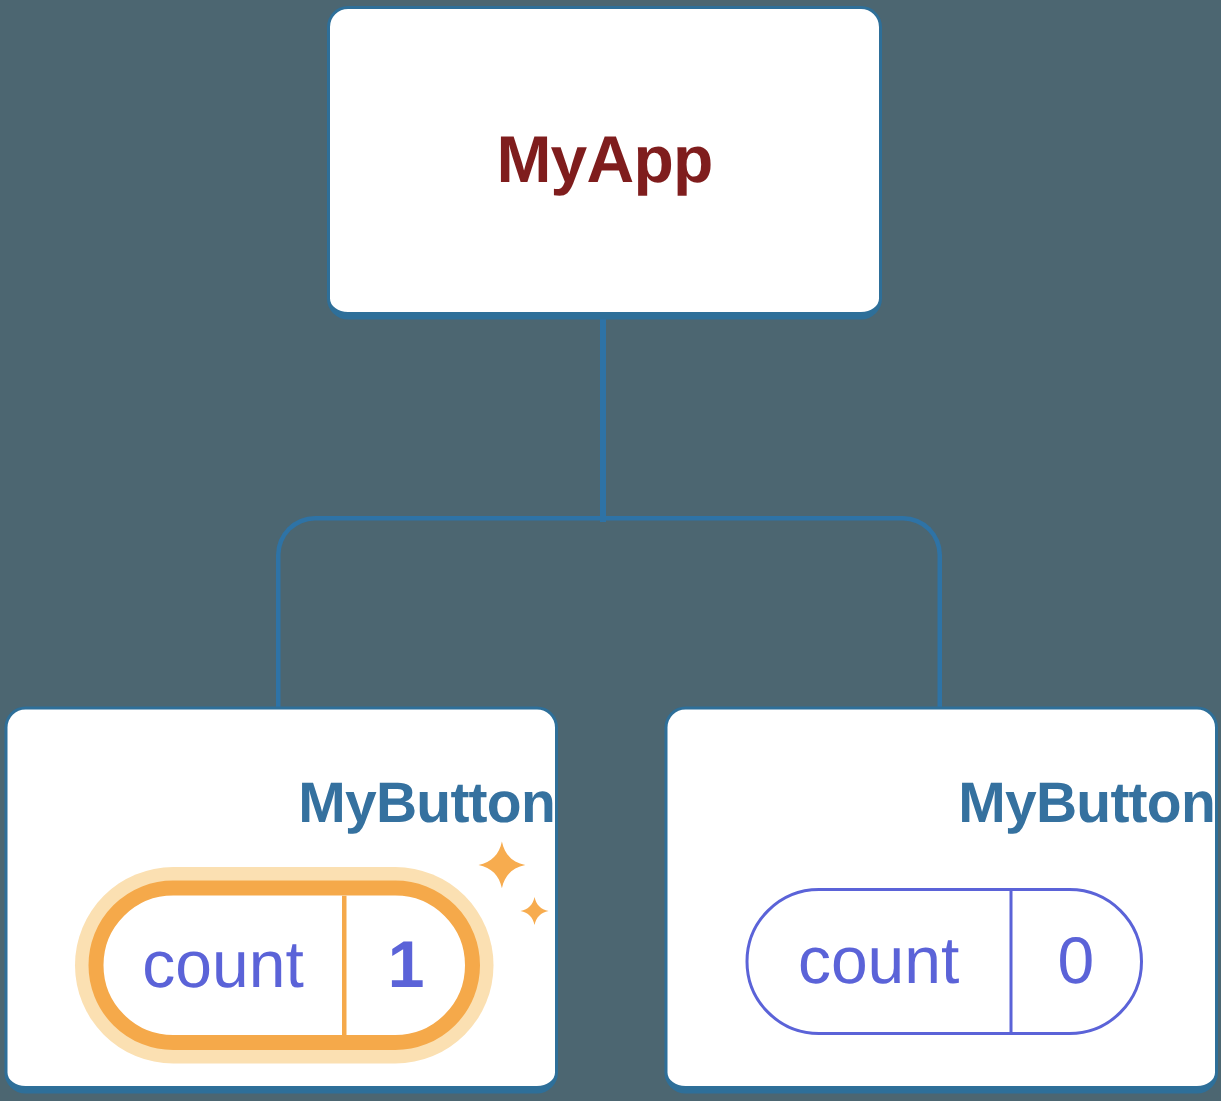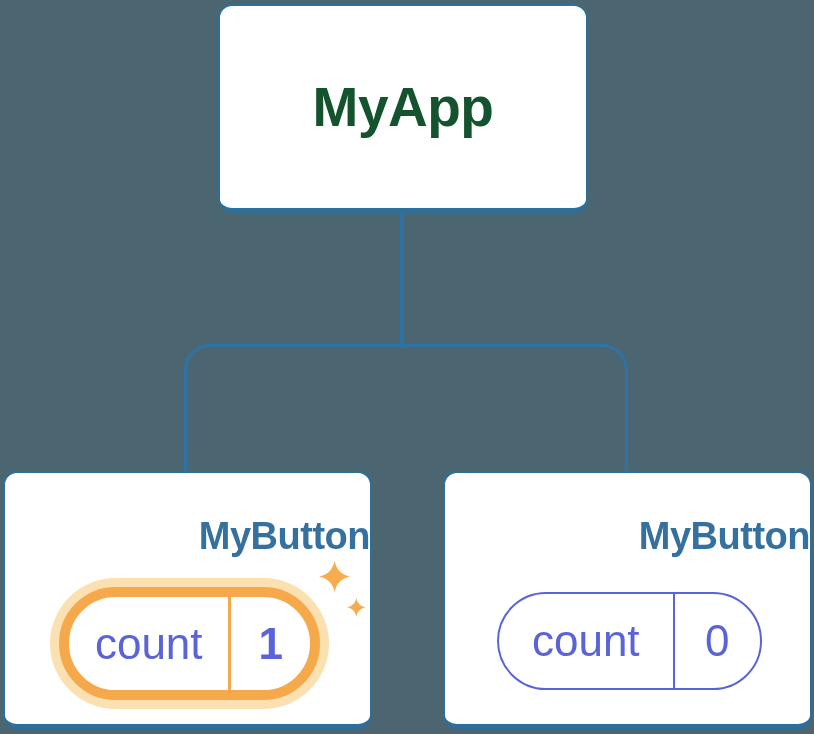--- a/index.html
+++ b/index.html
@@ -41,22 +41,22 @@
   }
   .card-app {
     left: 218px; top: 4px;
     width: 370px; height: 209px;
     display: flex; align-items: center; justify-content: center;
   }
   .card-btn-left  { left: 3px;   top: 471px; width: 369px; height: 258px; }
   .card-btn-right { left: 443px; top: 471px; width: 369px; height: 258px; }
 
   .node-title-lg {
-    font-size: 55px; font-weight: 700;
-    color: #14532d; letter-spacing: -0.5px;
+    font-size: 44px; font-weight: 700;
+    color: #7f1d1d; letter-spacing: -0.5px;
   }
   .node-title {
     position: absolute; left: 0; right: 0; top: 42px;
     text-align: right;
     font-size: 38px; font-weight: 700;
     color: #35719F; letter-spacing: -0.5px;
   }
   
   .pill {
     position: absolute;

